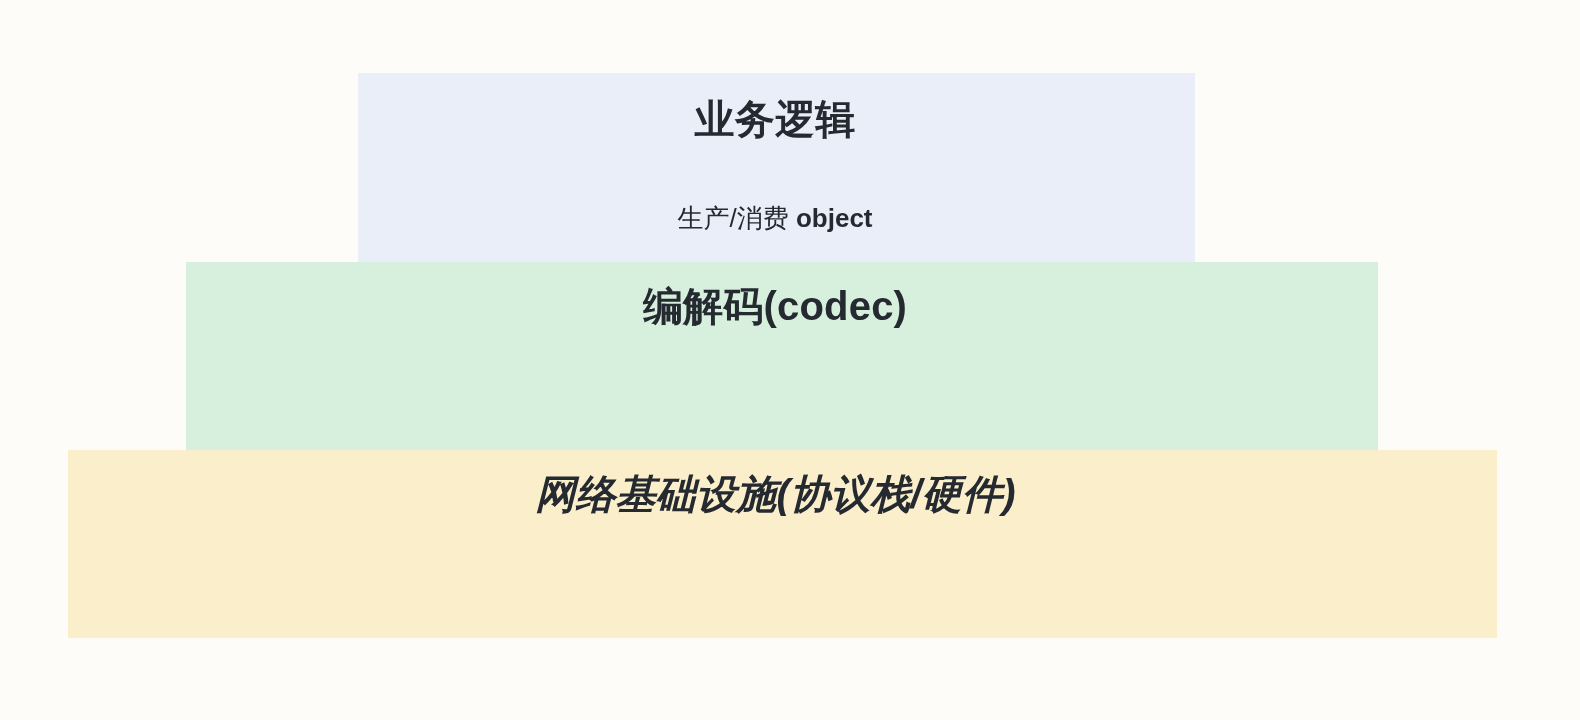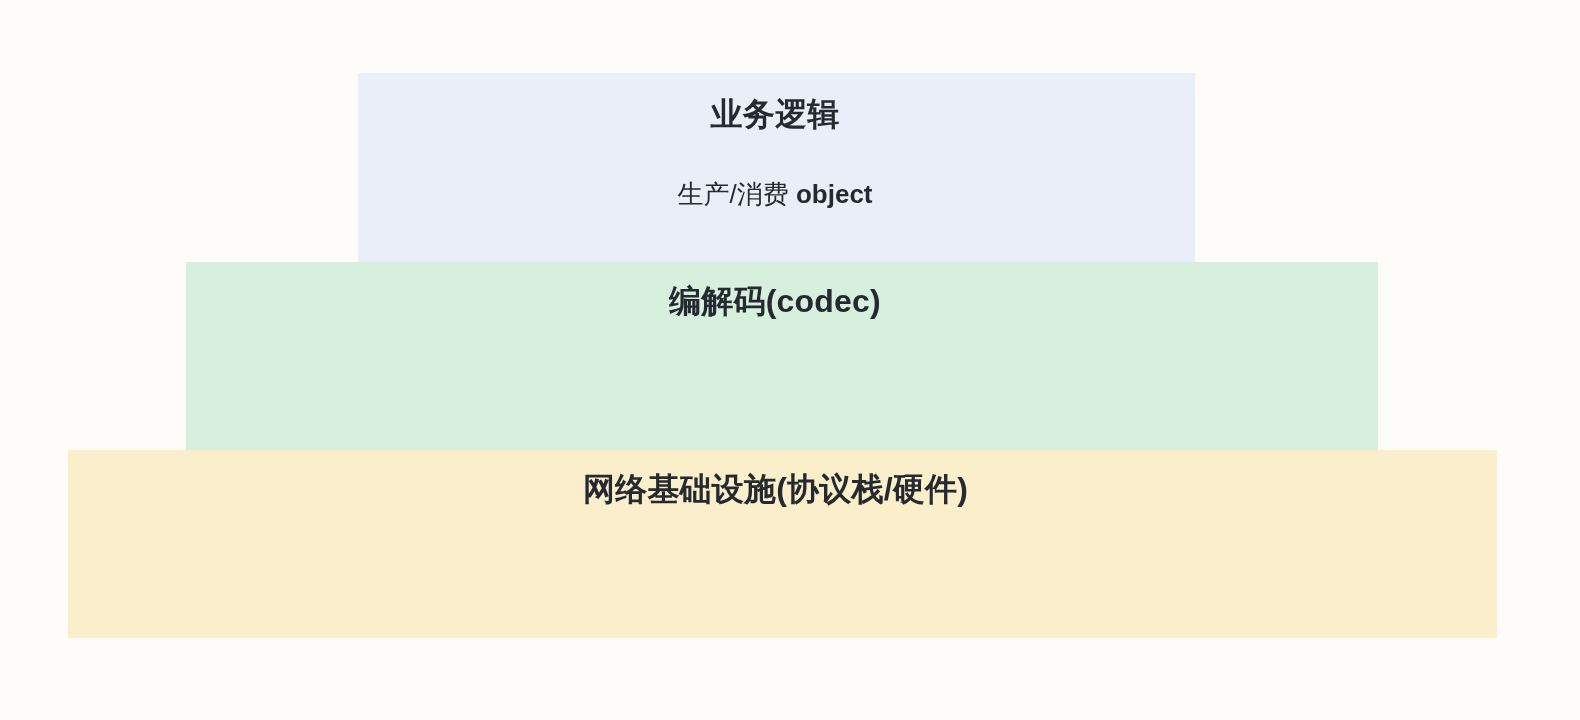--- a/index.html
+++ b/index.html
@@ -21,21 +21,21 @@
   .layer {
     position: absolute;
     box-sizing: border-box;
     display: flex;
     flex-direction: column;
     align-items: center;
     justify-content: flex-start;
   }
   .layer-title {
     font-weight: bold;
-    font-size: 32px;
+    font-size: 40px;
     line-height: 1.15;
     color: #252a31;
     letter-spacing: 0.2px;
     white-space: nowrap;
     text-align: center;
     margin: 0;
   }
   .layer-subtitle {
     font-size: 26px;
     line-height: 1.2;
@@ -51,21 +51,21 @@
 
   
   #layer-business {
     left: 358px;
     top: 73px;
     width: 837px;
     height: 189px;
     background: #e9eef9;
   }
   #layer-business .layer-title   { margin-top: 23px; }
-  #layer-business .layer-subtitle{ margin-top: 46px; text-align: center; }
+  #layer-business .layer-subtitle{ margin-top: 61px; text-align: center; }
 
   
   #layer-codec {
     left: 186px;
     top: 262px;
     width: 1192px;
     height: 188px;
     background: #d6f0dd;
   }
   #layer-codec .layer-title   { margin-top: 21px; }
@@ -78,21 +78,21 @@
     width: 1429px;
     height: 188px;
     background: #fbeeca;
   }
   #layer-network .layer-title   { margin-top: 21px; }
   #layer-network .layer-subtitle{ margin-top: 46px; }
 
   
   #layer-business .text-center-fix { transform: translateX(-1.5px); }
   #layer-codec   .text-center-fix  { transform: translateX(-7px); justify-content: space-between; }
-  #layer-network .text-center-fix  { transform: translateX(-7px); }
+  #layer-network .text-center-fix  { transform: translateX(-7px); font-style: italic; }
 
   .text-center-fix {
     width: 100%;
     display: flex;
     flex-direction: column;
     align-items: center;
   }
 </style>
 </head>
 <body>

